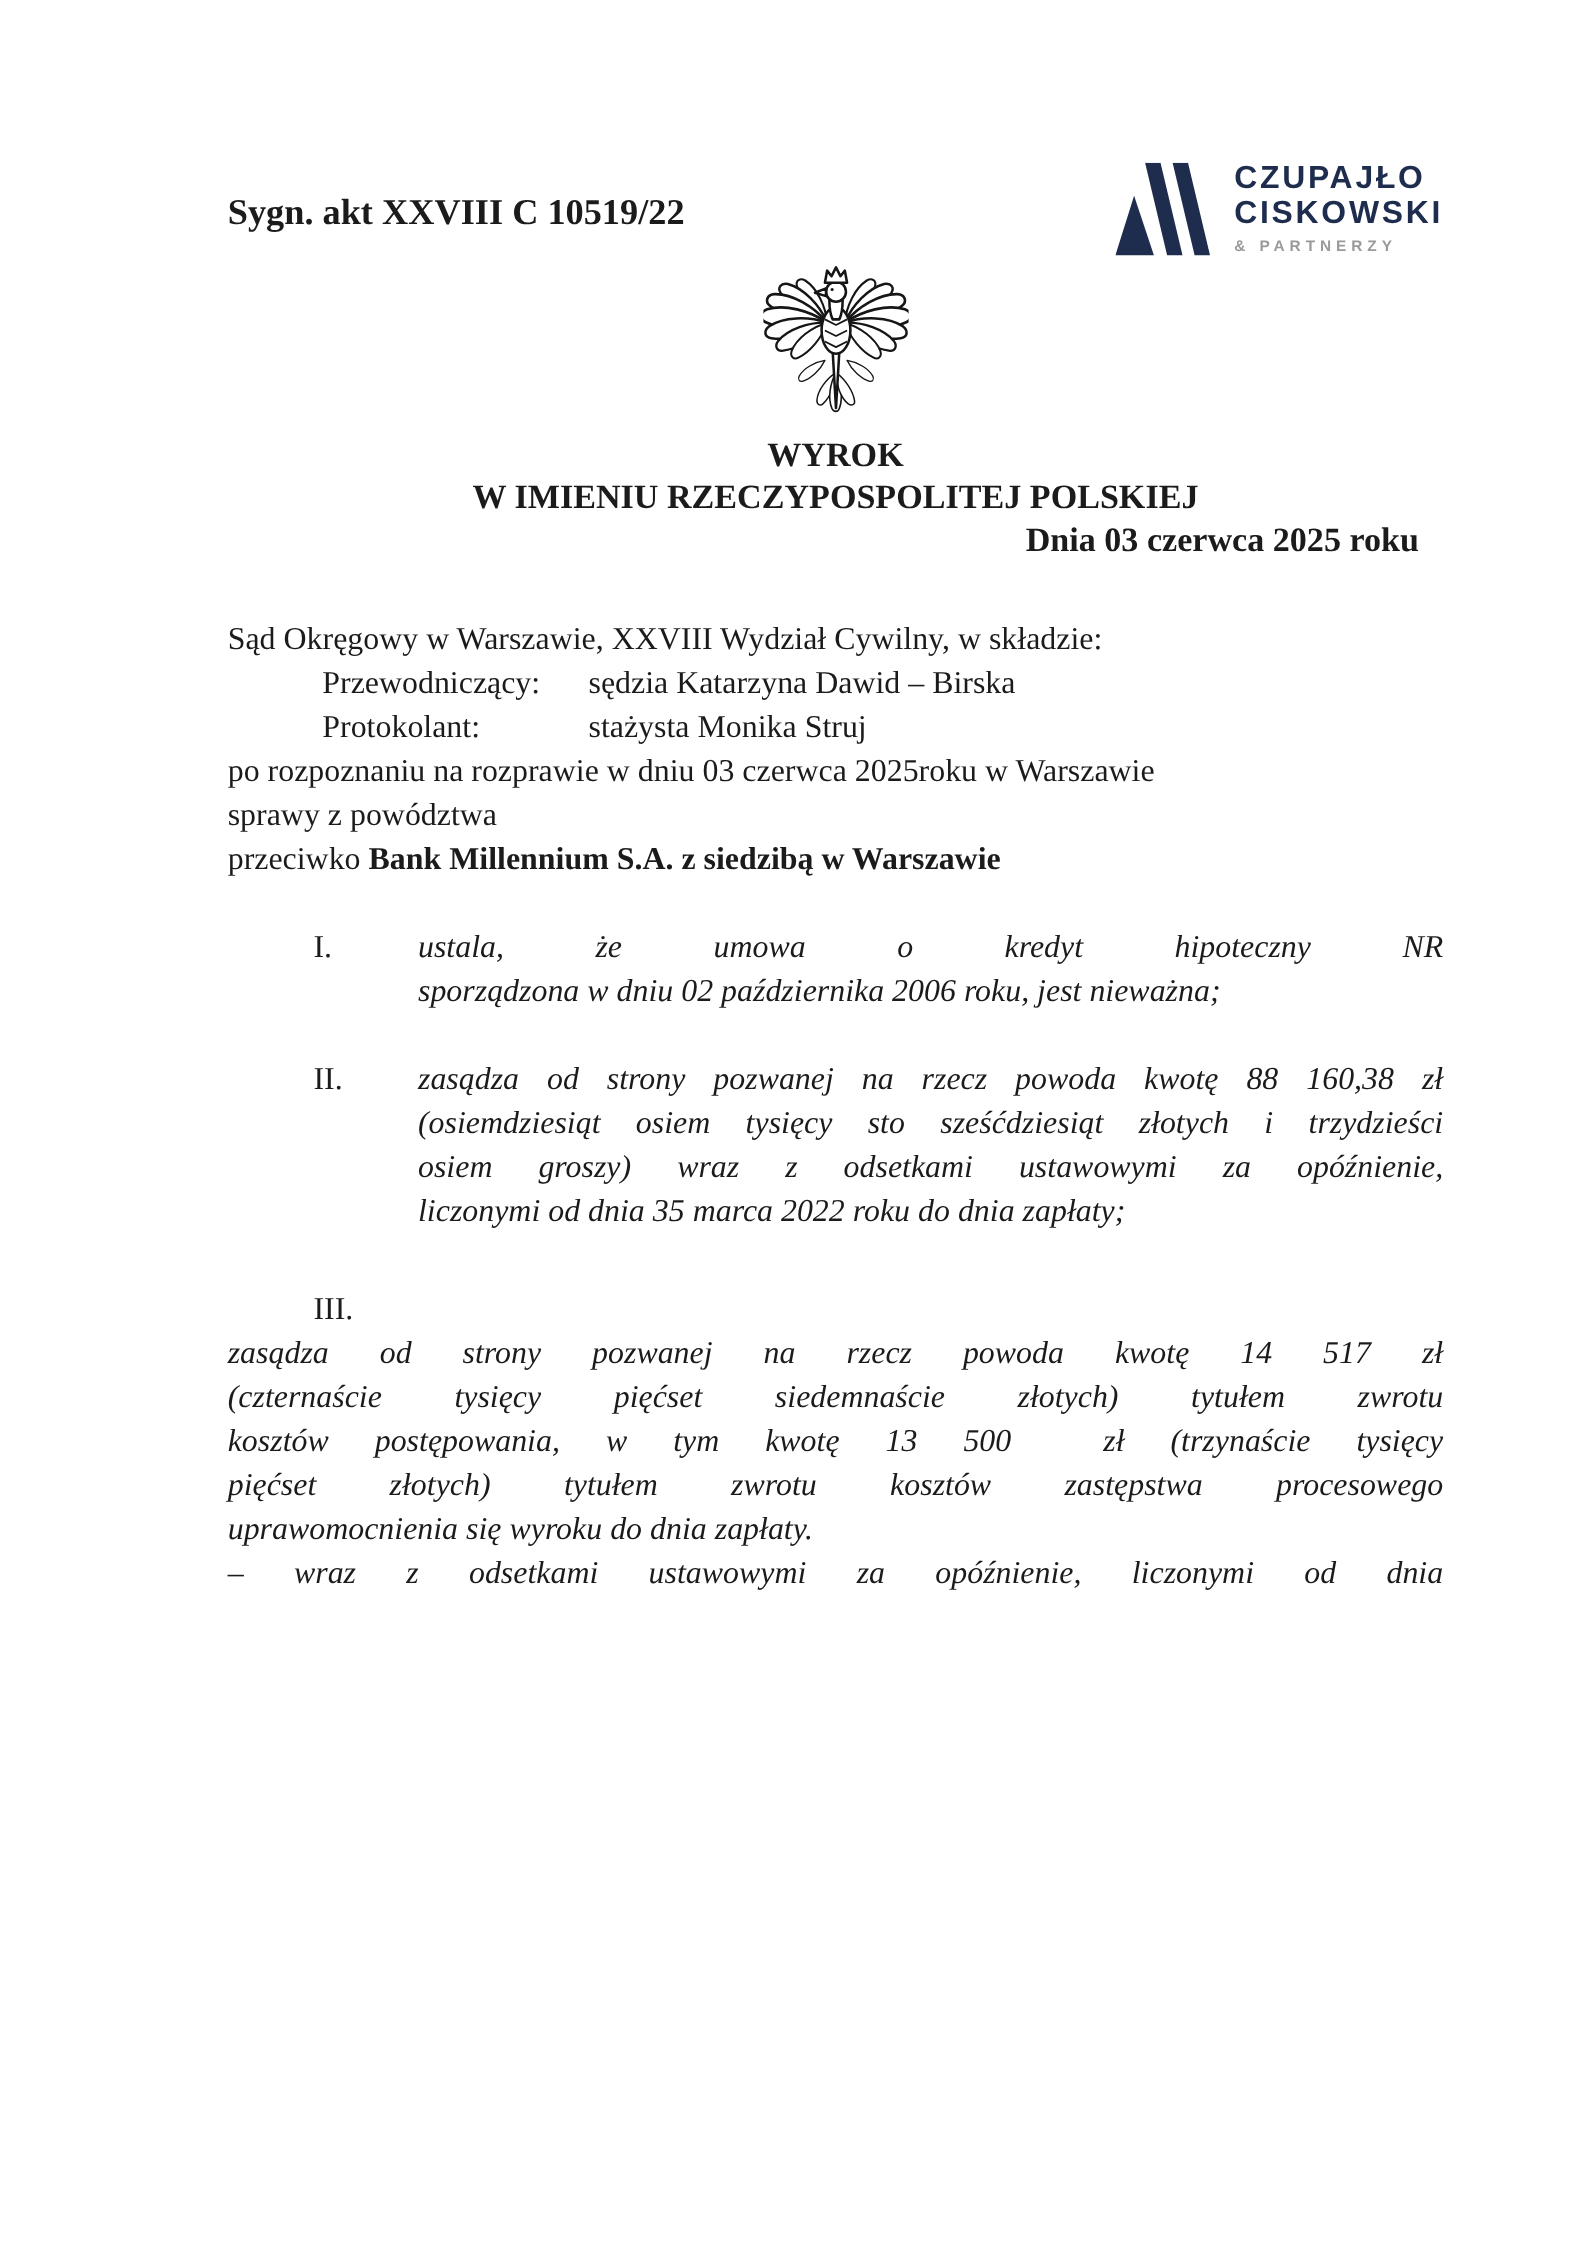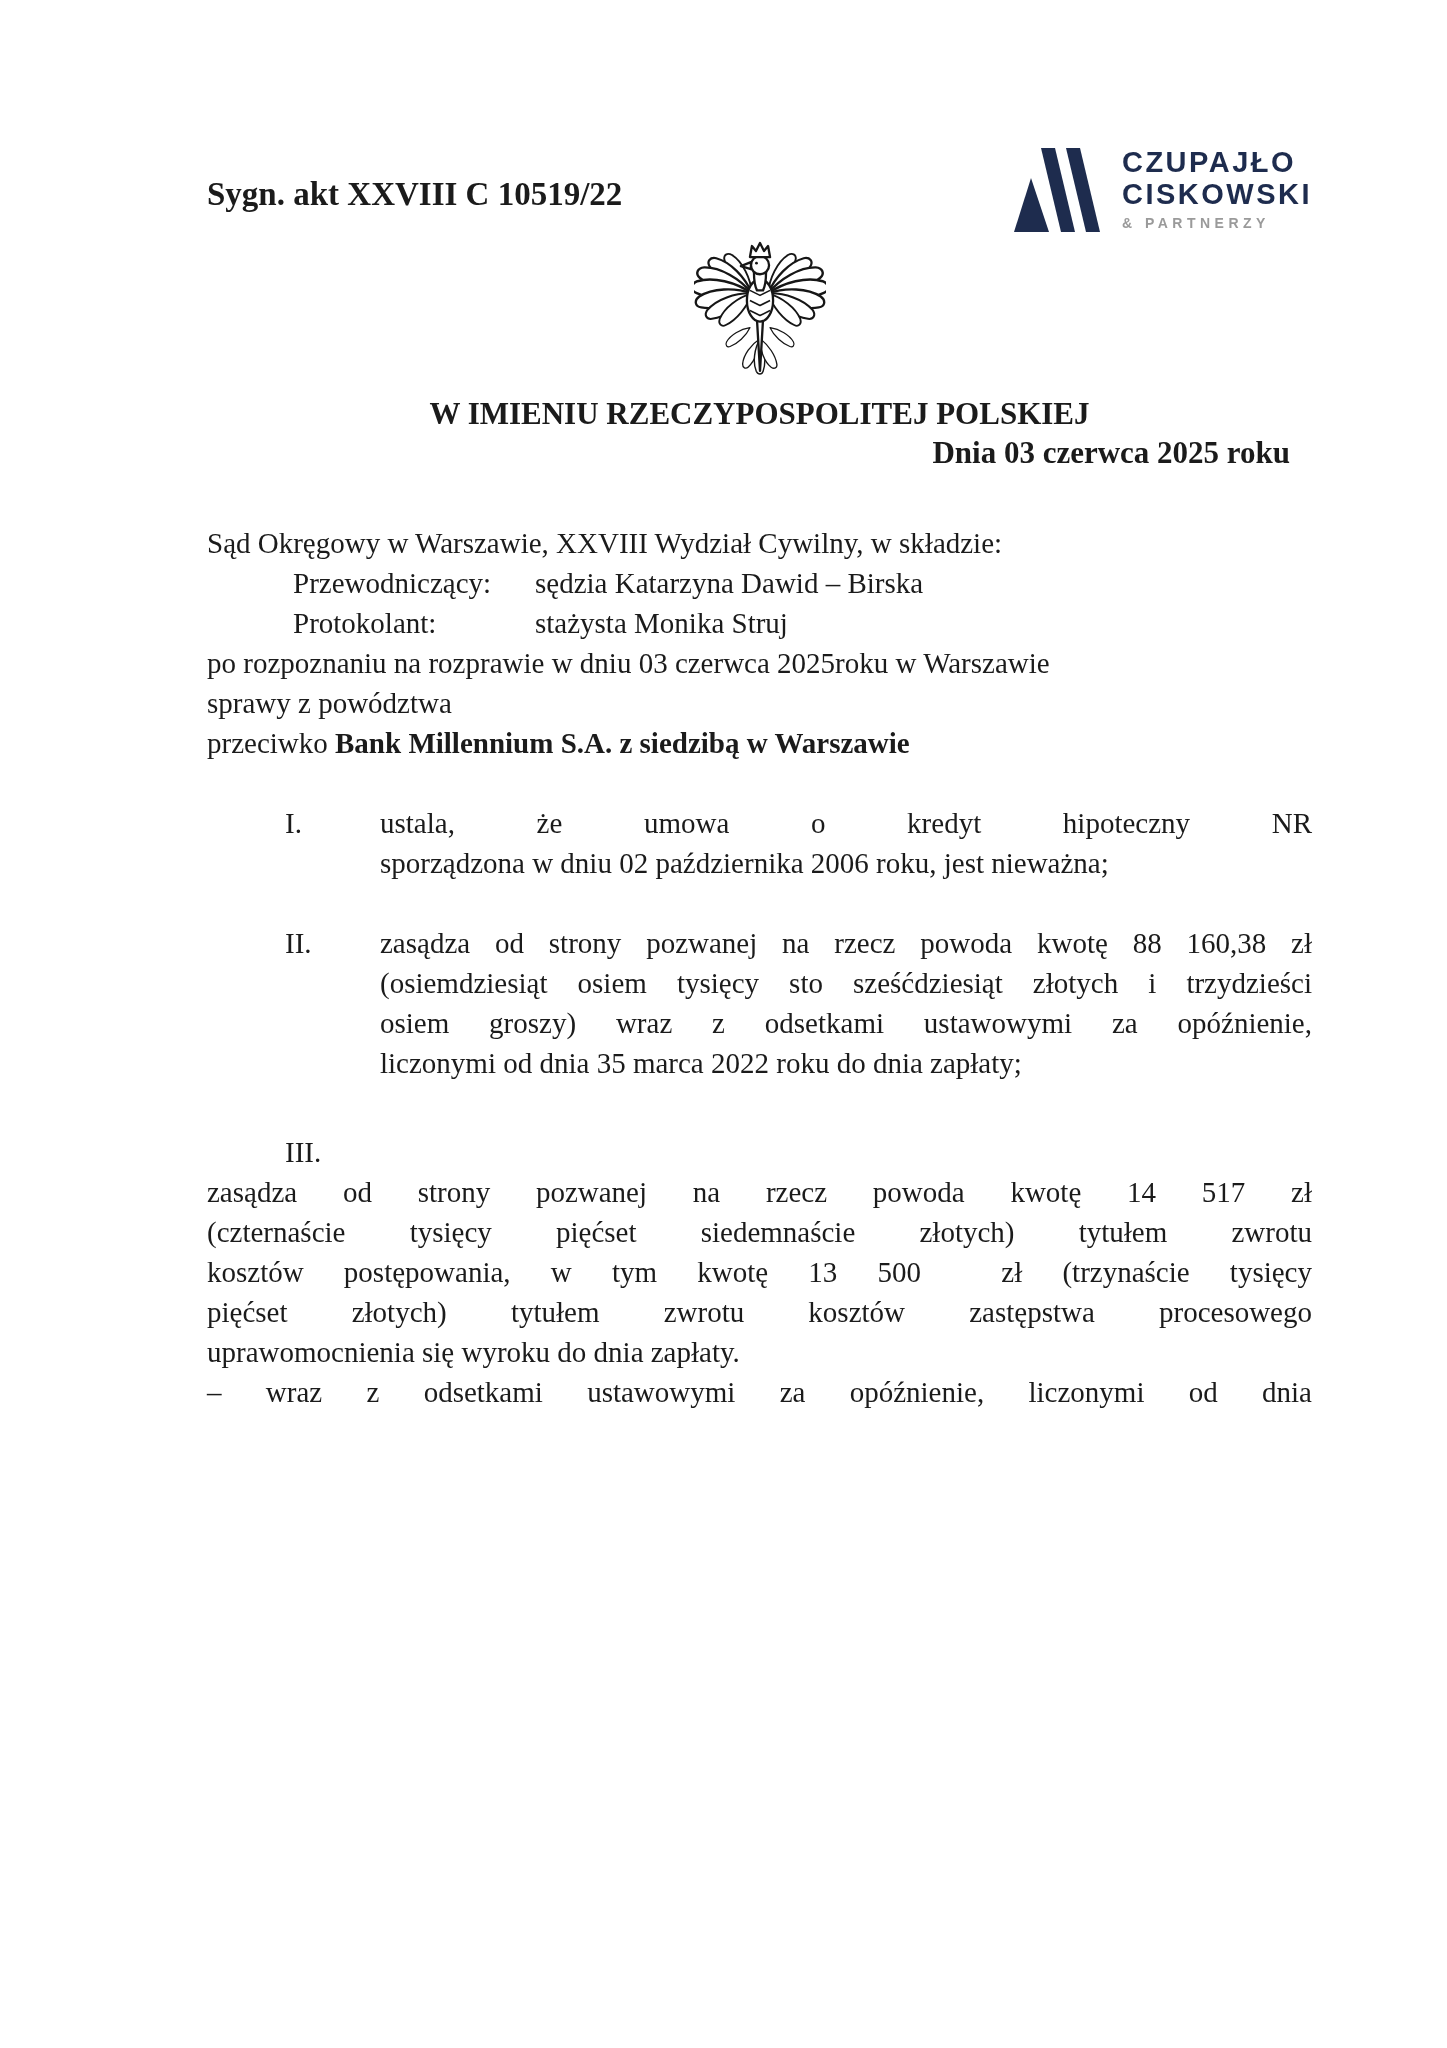--- a/index.html
+++ b/index.html
@@ -105,20 +105,21 @@
   .ruling-item.third { margin-top: 49px; flex-direction: column; }
   .numeral {
     flex: none;
     margin-left: 78px;  
     width: 95px;        
   }
   .item-text { flex: 1; min-width: 0; }
   .jl {
     text-align: justify;
     text-align-last: justify;
+    font-style: italic;
   }
   .jl.last {
     text-align: left;
     text-align-last: left;
   }
 </style>
 </head>
 <body>
 
 <div class="page">
@@ -192,20 +193,21 @@
           <circle cx="65" cy="24" r="9"></circle>
           <path d="M56,21 L46,25 L56,28 Z"></path>
           <circle cx="61.5" cy="22" r="1.4" fill="#161616" stroke="none"></circle>
 
           <path d="M55,16 L57,5 L61,10 L65,2 L69,10 L73,5 L75,16 Z"></path>
         </g>
       </svg>
     </div>
 
     <div class="title-block">
+      <div class="title-line">WYROK</div>
       <div class="title-line">W IMIENIU RZECZYPOSPOLITEJ POLSKIEJ</div>
       <div class="date-line">Dnia 03 czerwca 2025 roku</div>
     </div>
 
     <div class="body-block">
       <div class="body-line">Sąd Okręgowy w Warszawie, XXVIII Wydział Cywilny, w składzie:</div>
       <div class="role-row">
         <span class="role-label">Przewodniczący:</span>
         <span>sędzia Katarzyna Dawid – Birska</span>
       </div>

